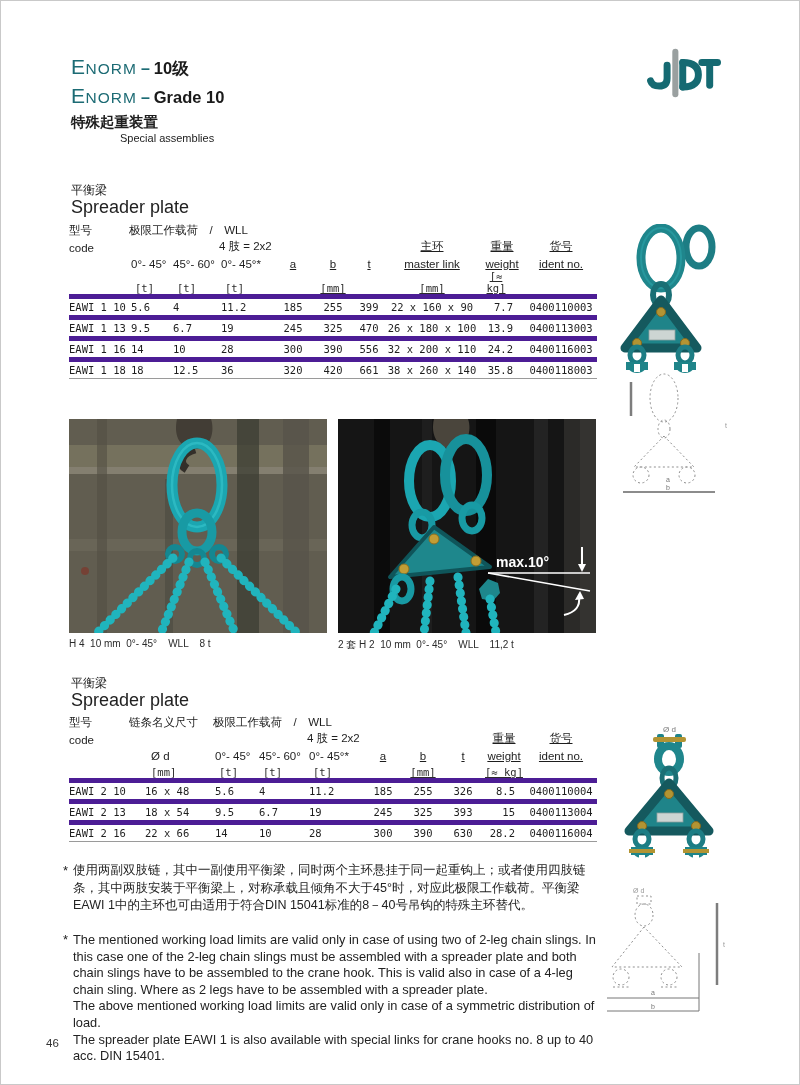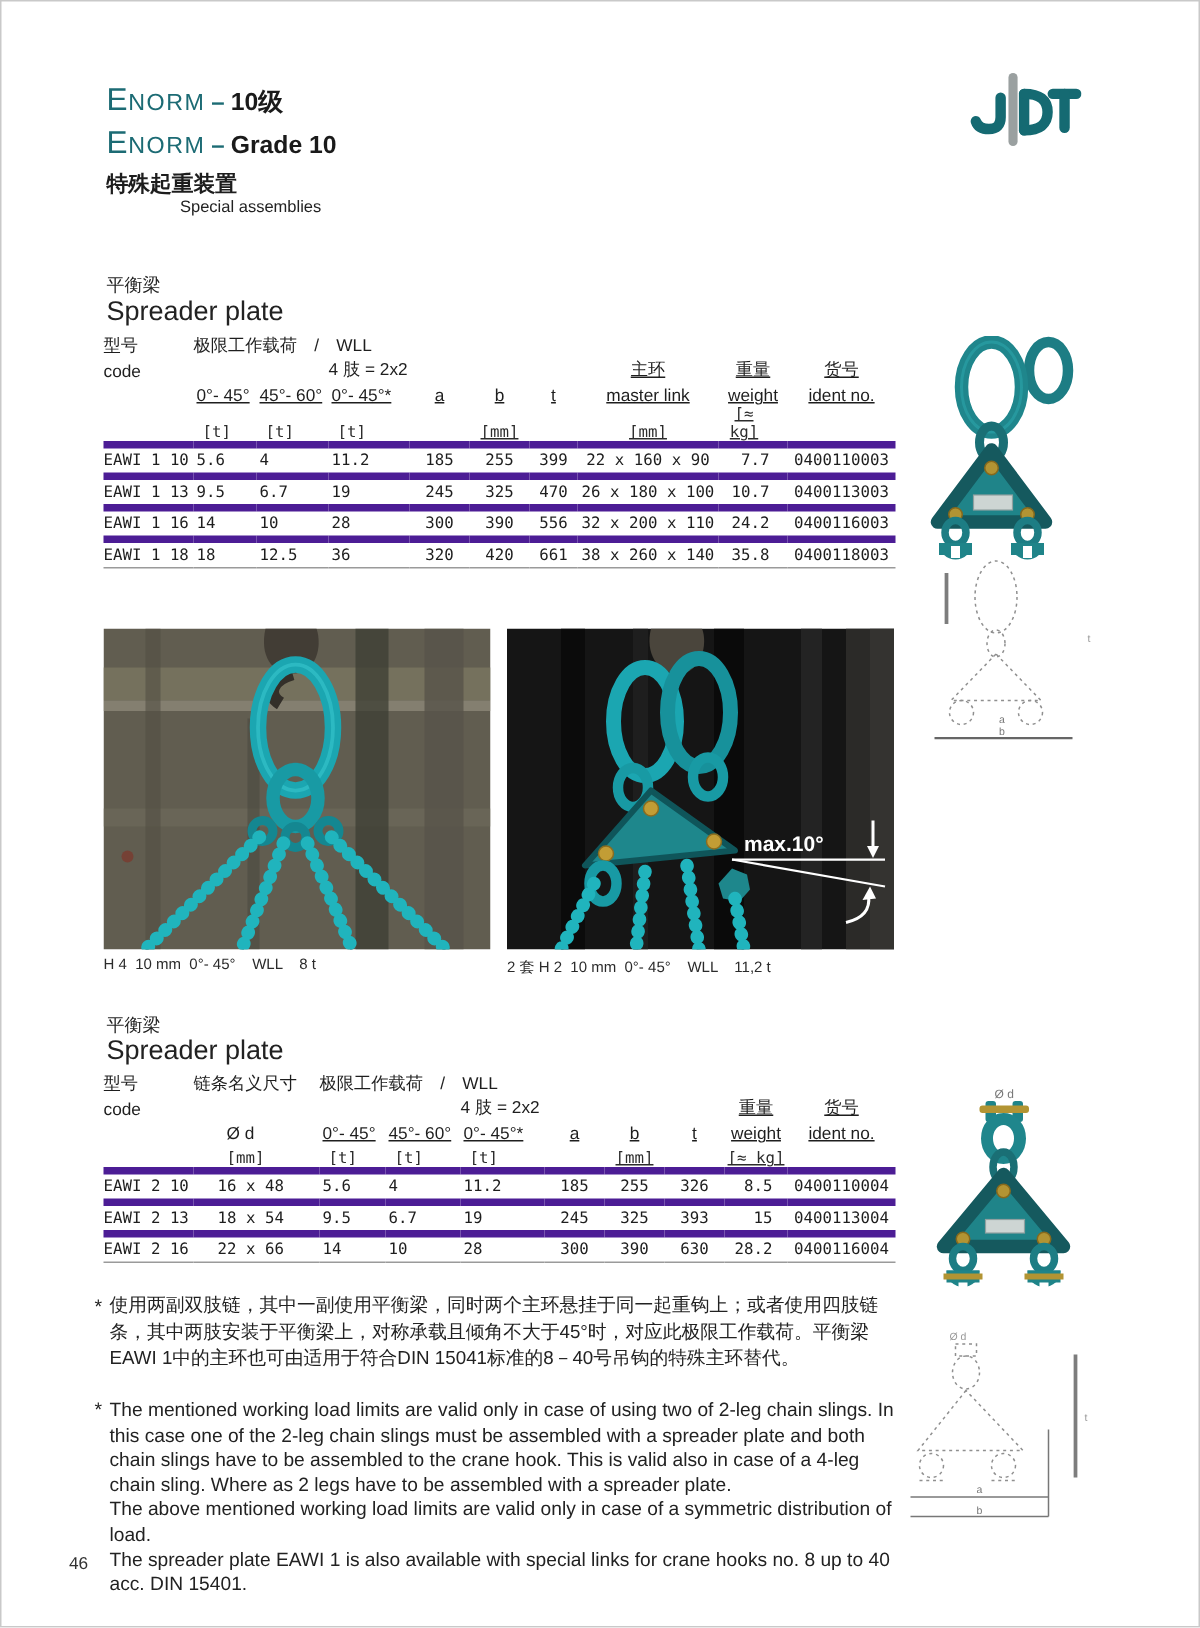--- a/index.html
+++ b/index.html
@@ -34,21 +34,21 @@
   #tbl1{left:68px;top:221px;}
   #tbl2{left:68px;top:713px;}
   .spec th{font-weight:normal;padding:0;height:16px;vertical-align:bottom;text-align:left;}
   .spec td{padding:0;height:16px;vertical-align:middle;
            font-family:"DejaVu Sans Mono",monospace;font-size:10.5px;}
   .spec thead th{font-size:11.5px;}
   .spec .units th{font-family:"DejaVu Sans Mono",monospace;font-size:10.5px;color:#2c2c2c;}
   .spec tbody tr{border-top:5px solid #4c1d95;}
   .spec tbody tr:last-child{border-bottom:1px solid #9a9a9a;}
   .tc{text-align:center!important;text-decoration:underline;}
-  .pl2{padding-left:2px!important;text-decoration:underline;}
+  .pl2{padding-left:2px!important;}
   .pl6{padding-left:6px!important;}
   .pr12{padding-right:12px!important;}
   #tbl1 td:nth-child(5),#tbl1 td:nth-child(6),#tbl1 td:nth-child(7),#tbl1 td:nth-child(8),#tbl1 td:nth-child(10){text-align:center;}
   #tbl1 td:nth-child(9){text-align:right;padding-right:12px;}
   #tbl1 td:nth-child(2),#tbl1 td:nth-child(3),#tbl1 td:nth-child(4){padding-left:2px;}
   #tbl2 td:nth-child(2){padding-left:16px;}
   #tbl2 td:nth-child(6),#tbl2 td:nth-child(7),#tbl2 td:nth-child(8),#tbl2 td:nth-child(10){text-align:center;}
   #tbl2 td:nth-child(9){text-align:right;padding-right:10px;}
   #tbl2 td:nth-child(3),#tbl2 td:nth-child(4),#tbl2 td:nth-child(5){padding-left:2px;}
 
@@ -175,21 +175,21 @@
         </tr>
         <tr>
           <td>EAWI 1 13</td>
           <td>9.5</td>
           <td>6.7</td>
           <td>19</td>
           <td>245</td>
           <td>325</td>
           <td>470</td>
           <td>26 x 180 x 100</td>
-          <td>10.7</td>
+          <td>13.9</td>
           <td>0400113003</td>
         </tr>
         <tr>
           <td>EAWI 1 16</td>
           <td>14</td>
           <td>10</td>
           <td>28</td>
           <td>300</td>
           <td>390</td>
           <td>556</td>

